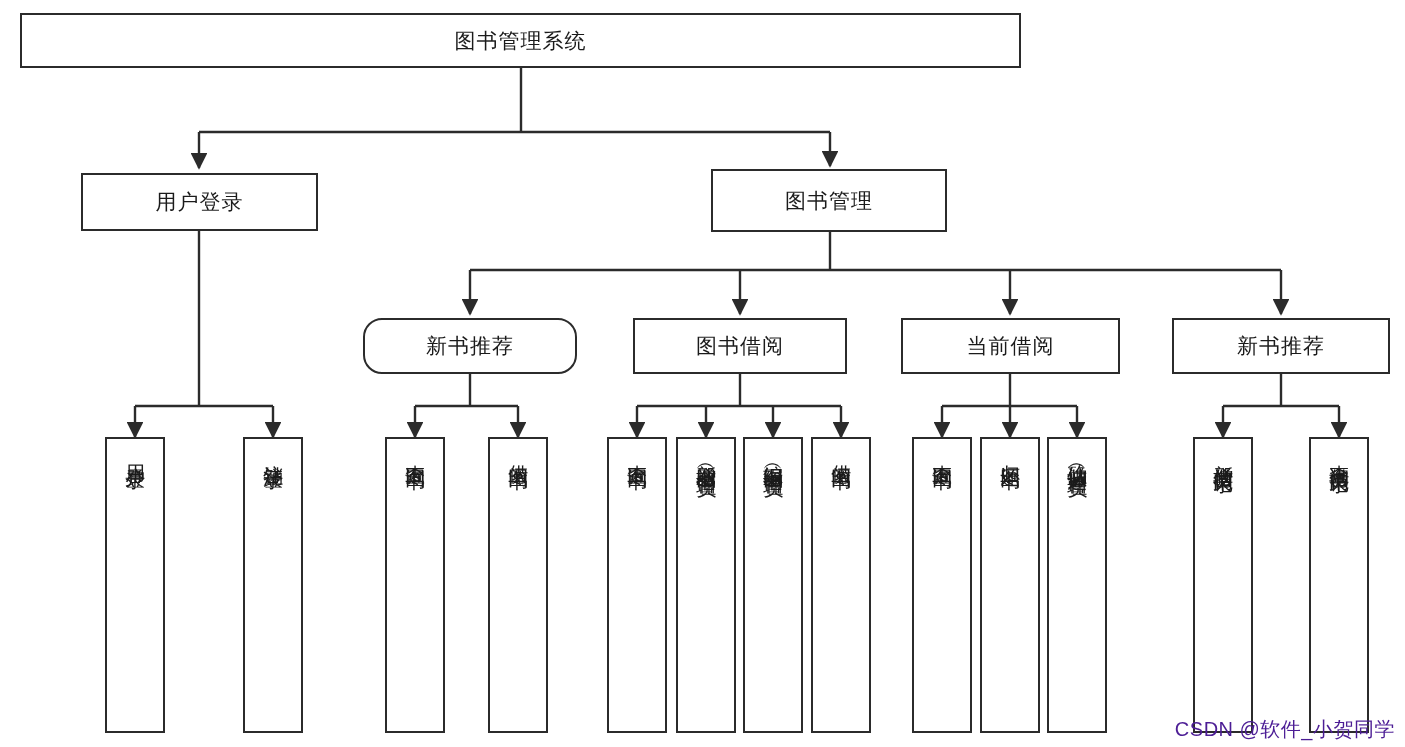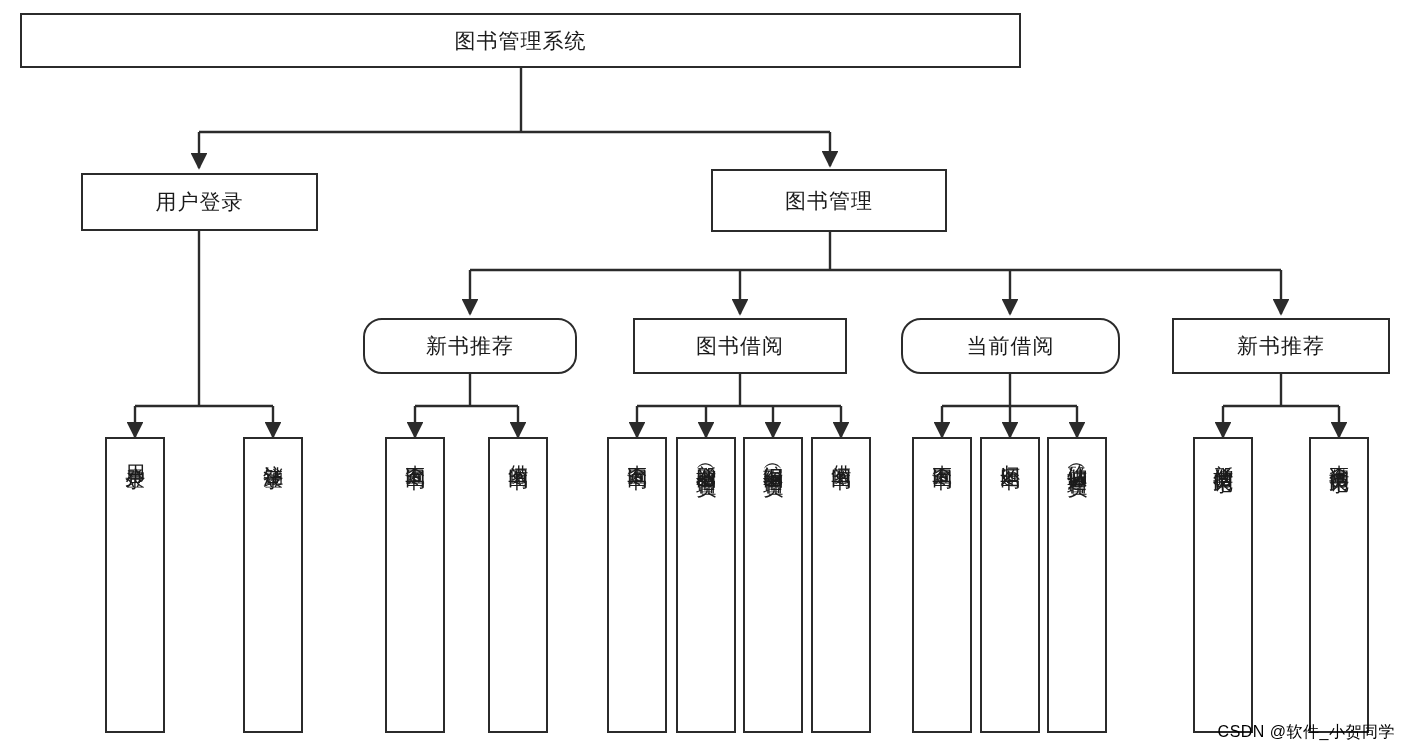--- a/index.html
+++ b/index.html
@@ -56,22 +56,22 @@
     font-size: 20px;
     line-height: 1.28;
     letter-spacing: 2px;
     white-space: nowrap;
     color: #1b1b1b;
   }
   .watermark {
     position: absolute;
     right: 10px;
     bottom: 4px;
-    font-size: 16px;
-    color: #000000;
+    font-size: 20px;
+    color: #4c1d95;
     letter-spacing: 0.5px;
     white-space: nowrap;
     user-select: none;
   }
 </style>
 </head>
 <body>
 
 <div id="canvas">
 
@@ -138,21 +138,21 @@
   </div>
 
   <div class="node h" style="left:363px; top:318px; width:214px; height:56px;border-radius:19px;">
     <span>新书推荐</span>
   </div>
 
   <div class="node h" style="left:633px; top:318px; width:214px; height:56px;">
     <span>图书借阅</span>
   </div>
 
-  <div class="node h" style="left:901px; top:318px; width:219px; height:56px;border-radius:20px;">
+  <div class="node h" style="left:901px; top:318px; width:219px; height:56px;">
     <span>当前借阅</span>
   </div>
 
   <div class="node h" style="left:1172px; top:318px; width:218px; height:56px;">
     <span>新书推荐</span>
   </div>
 
   <div class="node leaf" style="left:105px; top:437px; width:60px; height:296px;">
     <span class="vtext">用户登录</span>
   </div>

